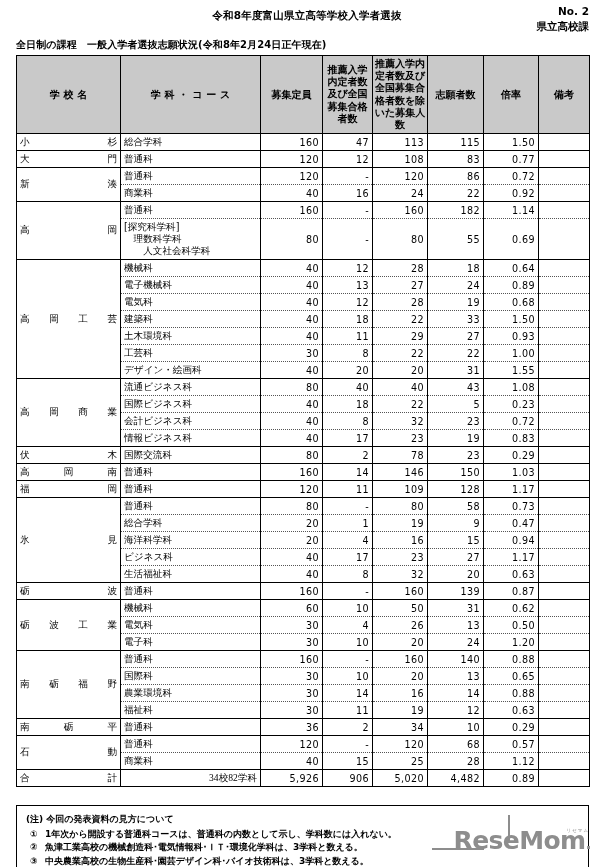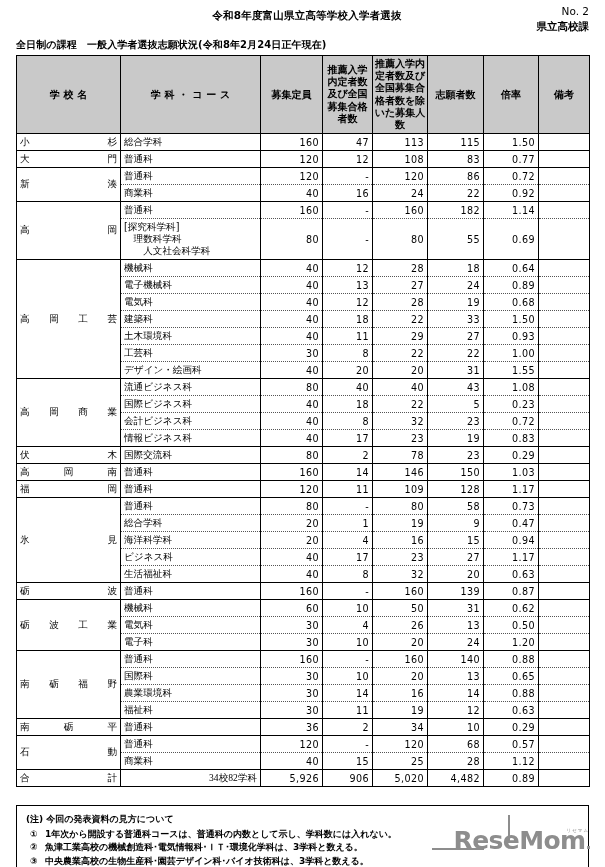--- a/index.html
+++ b/index.html
@@ -38,21 +38,21 @@
     text-align: center;
     font-size: 10.5px;
     font-weight: bold;
     letter-spacing: 0.2px;
   }
   .doc-pageno {
     position: absolute;
     right: 16px;
     top: 5px;
     font-size: 10.5px;
-    font-weight: normal;
+    font-weight: bold;
     text-align: right;
   }
   .doc-dept {
     position: absolute;
     right: 16px;
     top: 20px;
     font-size: 10.5px;
     font-weight: bold;
     text-align: right;
   }

